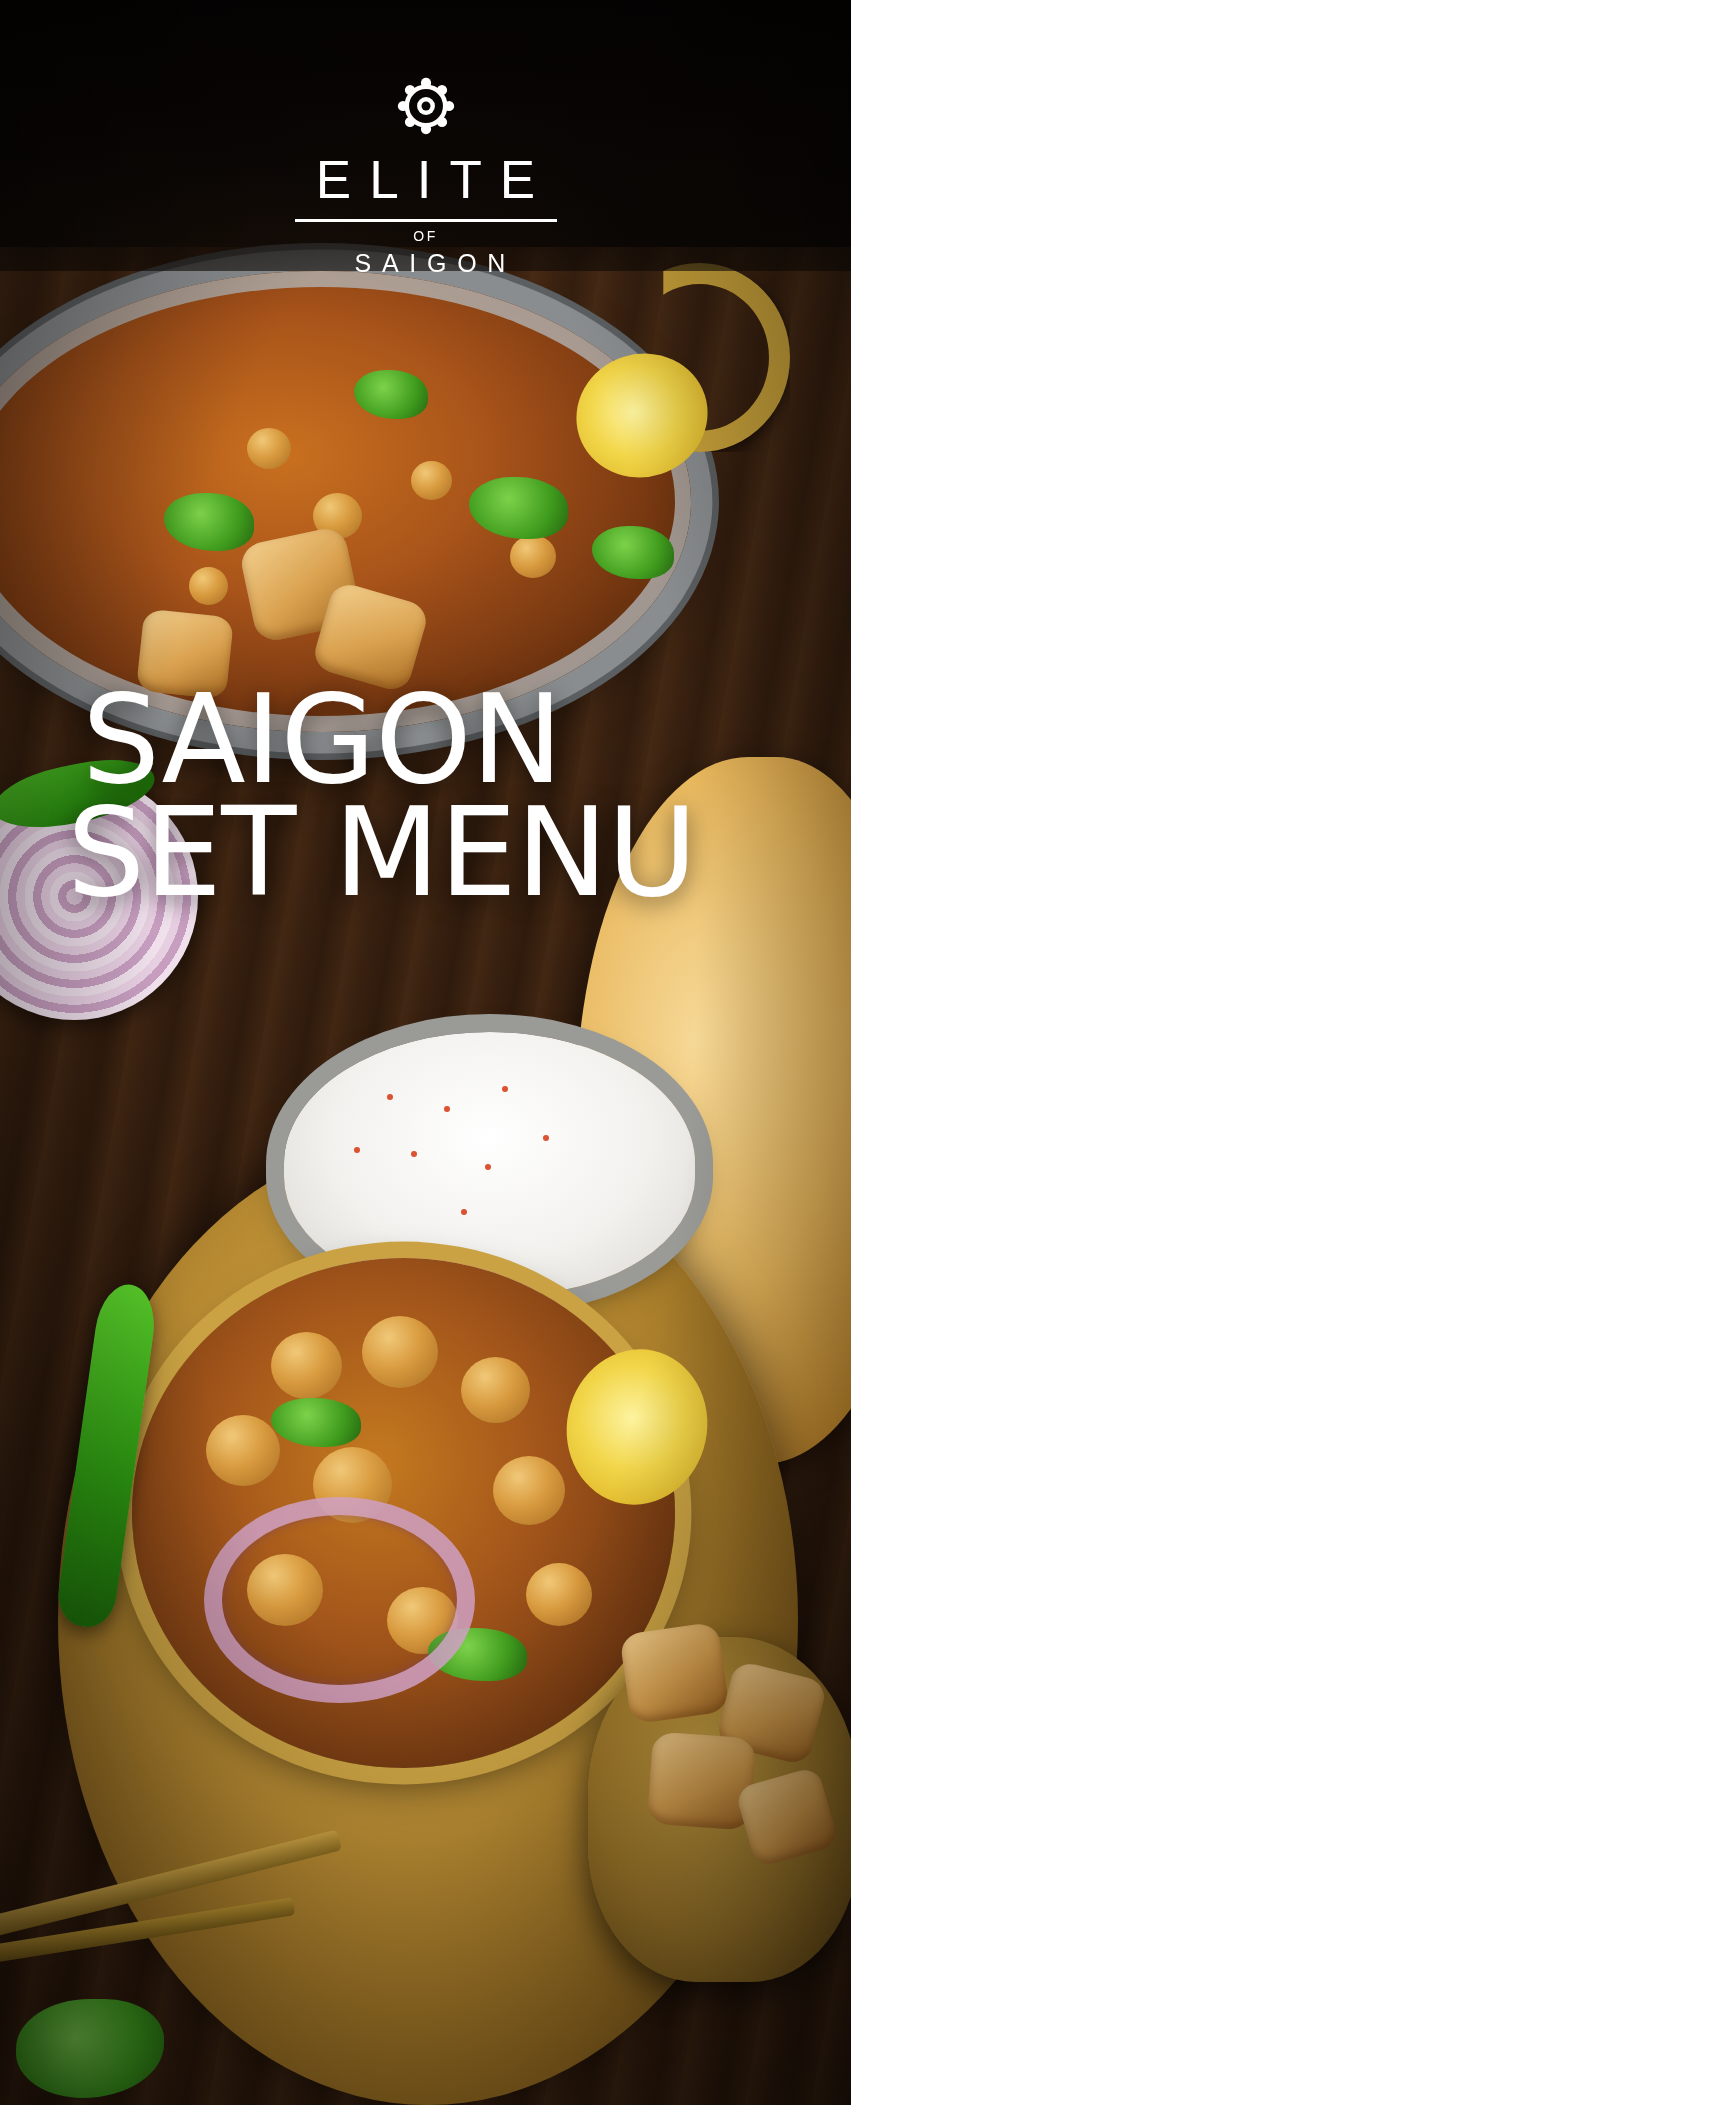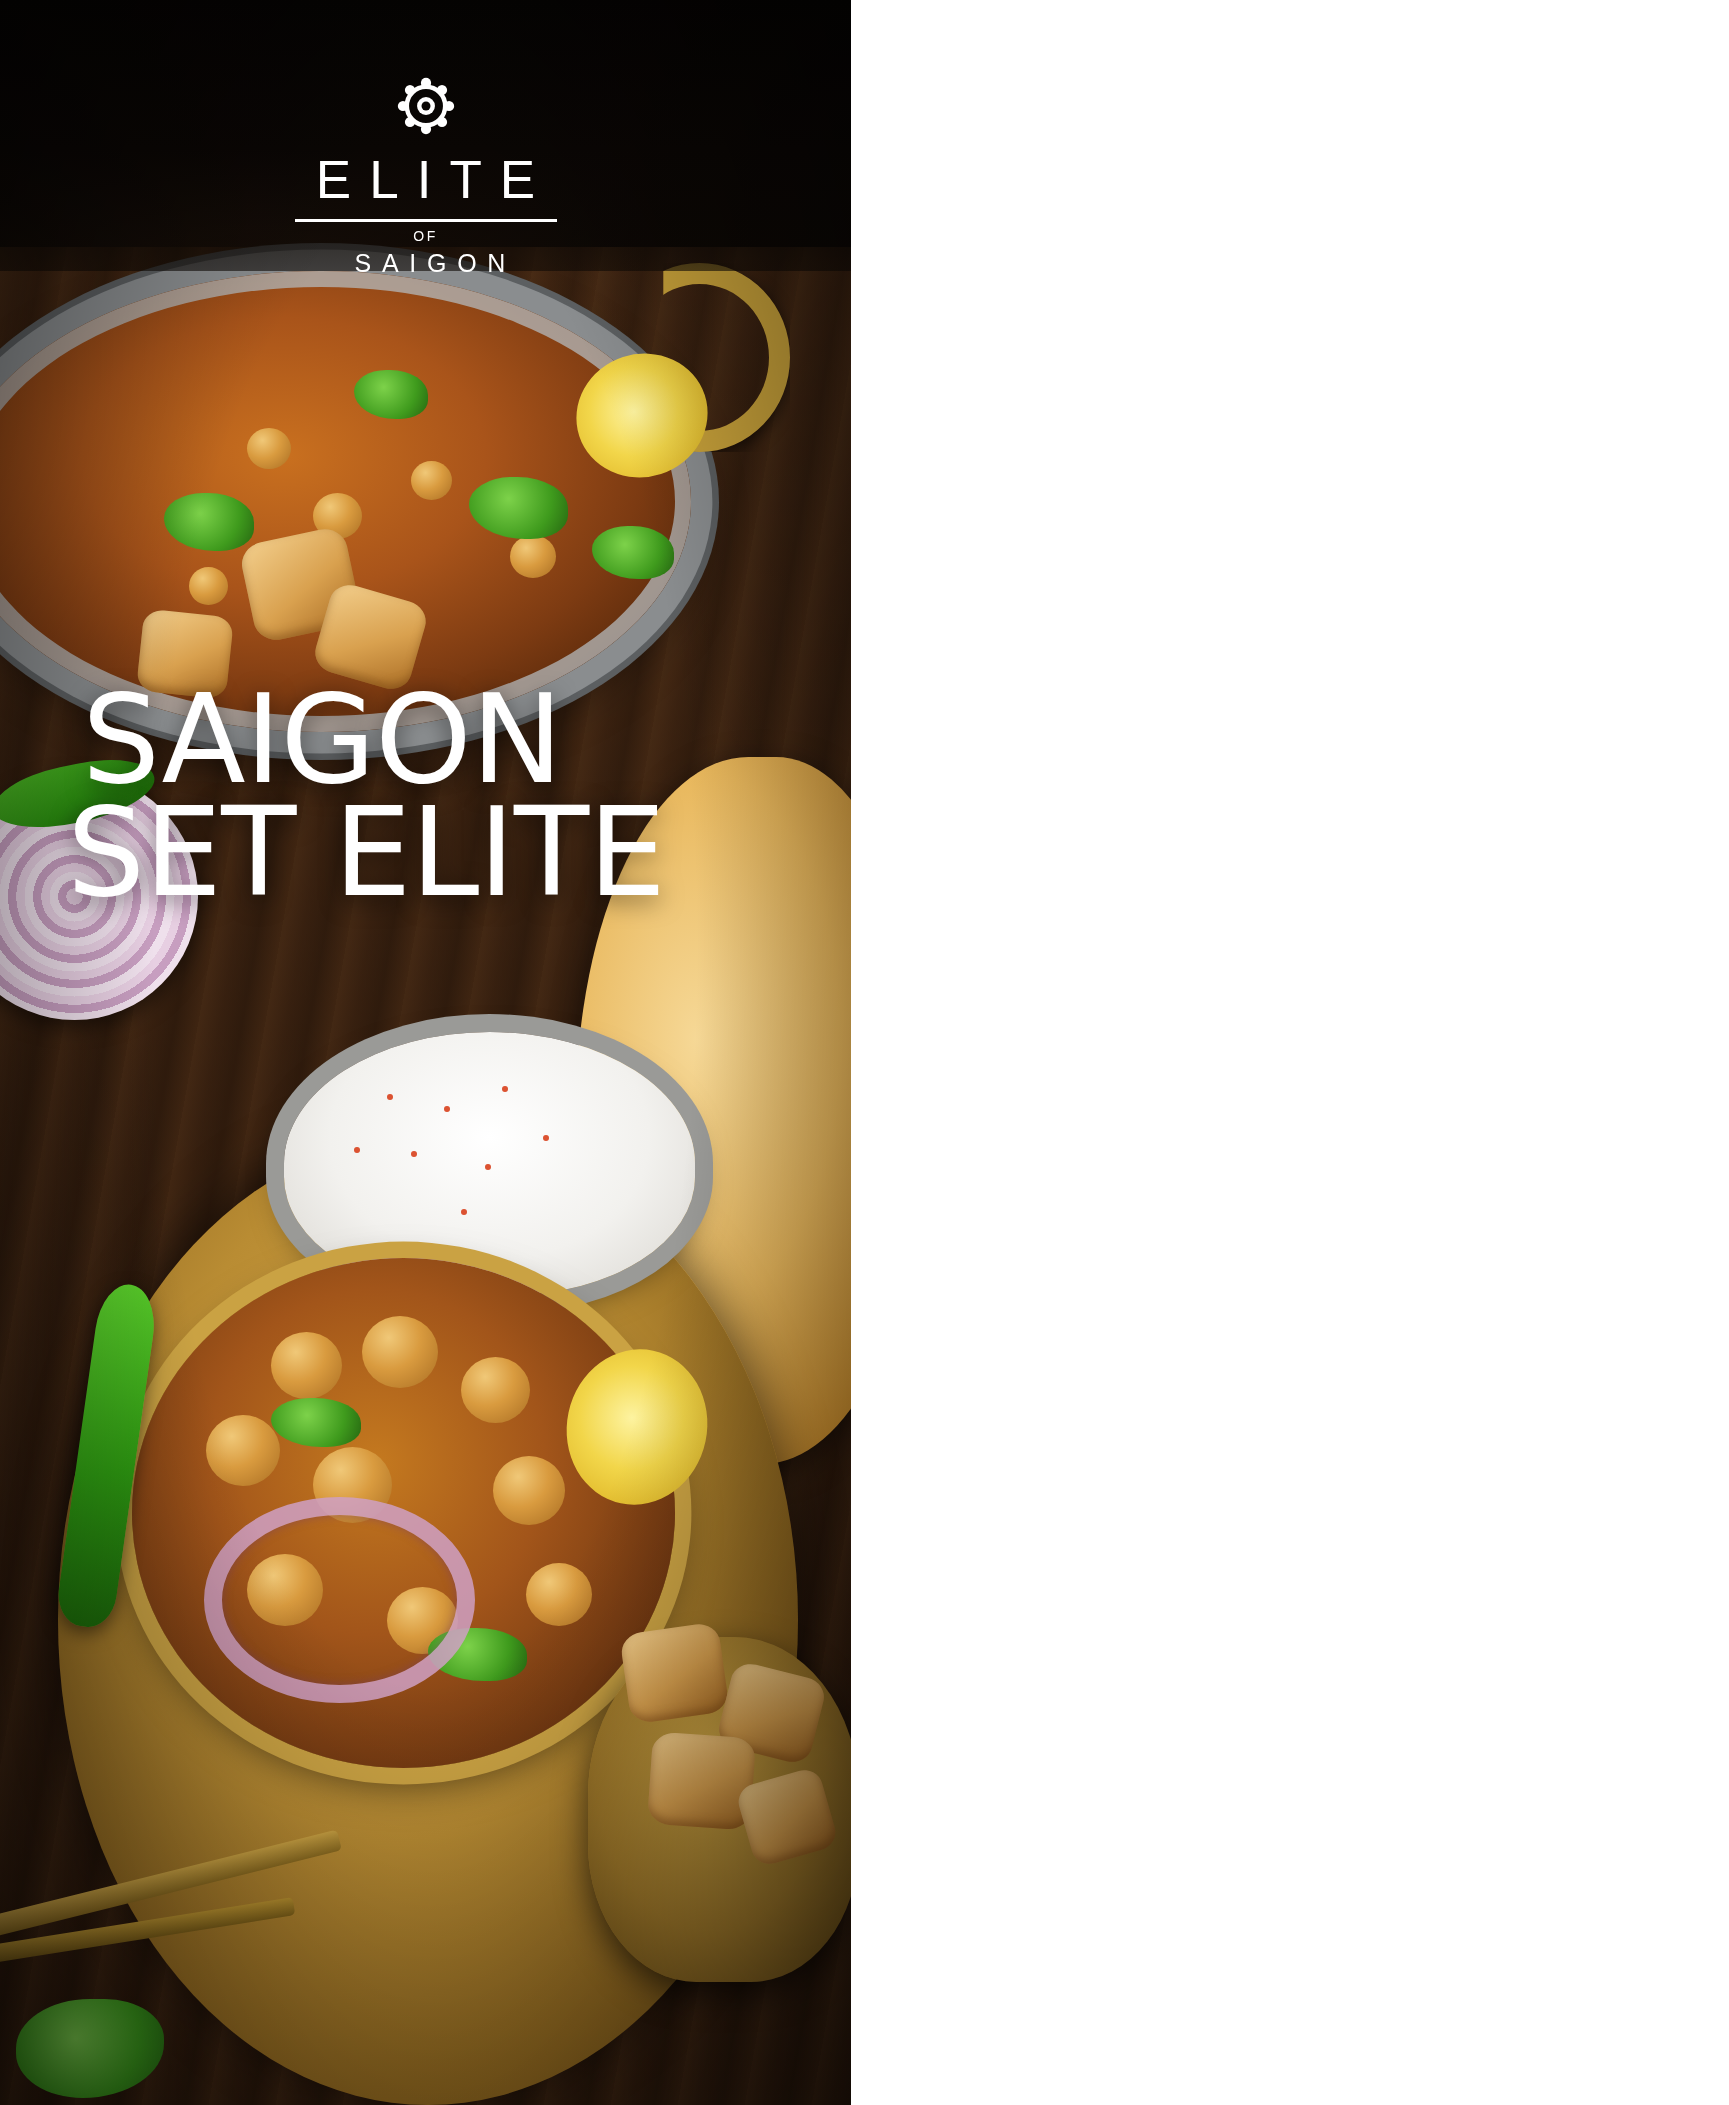--- a/index.html
+++ b/index.html
@@ -293,21 +293,21 @@
         <circle cx="50" cy="50" r="7" fill="#0a0604"></circle>
       </svg>
       <div class="logo-name">ELITE</div>
       <div class="logo-rule"></div>
       <div class="logo-of">OF</div>
       <div class="logo-city">SAIGON</div>
     </div>
 
     <div class="big-title">
       <span class="l1">SAIGON</span>
-      <span class="l2">SET ELITE</span>
+      <span class="l2">SET MENU</span>
     </div>
   </div>
 
   <div class="menu-panel">
     
     
   </div>
 
 </div>
 

